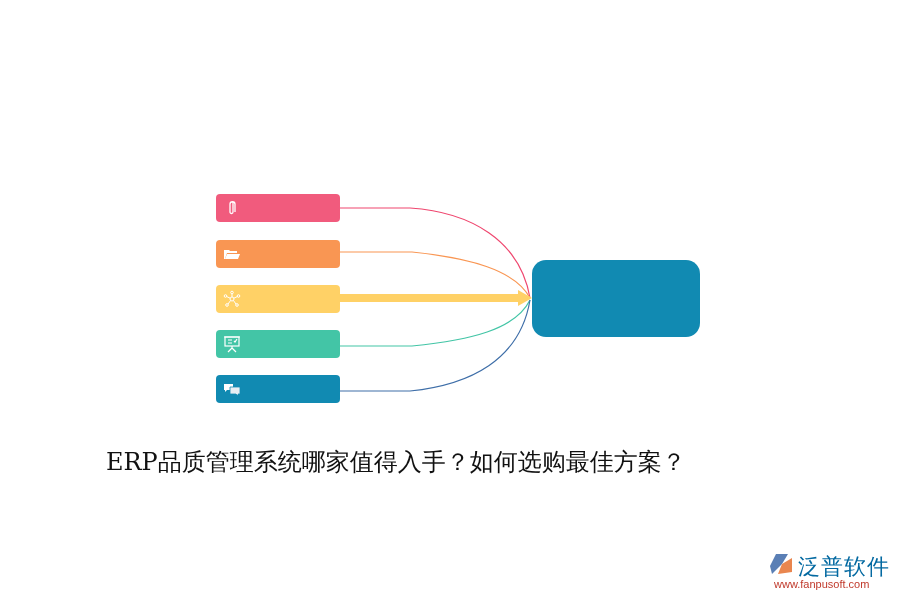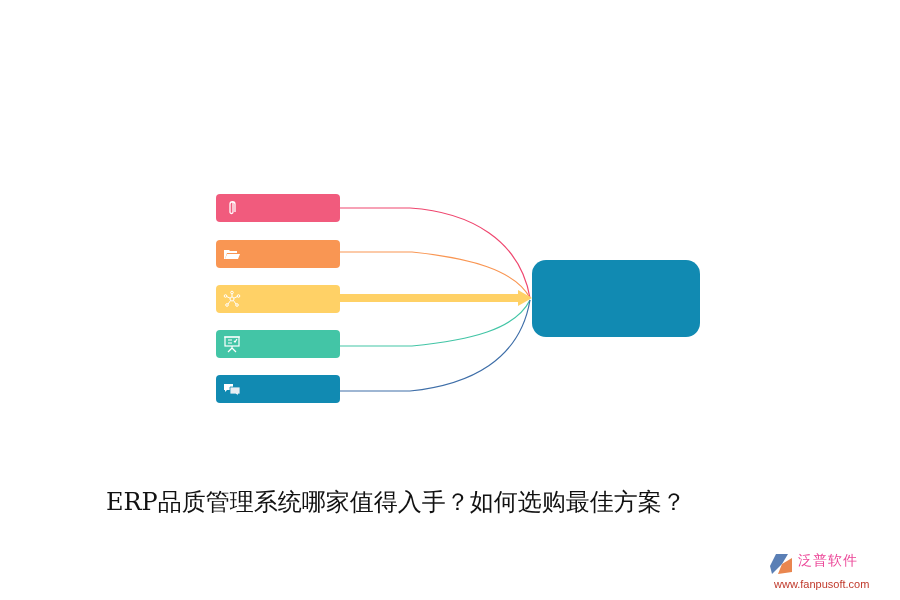--- a/index.html
+++ b/index.html
@@ -1,23 +1,23 @@
 <!DOCTYPE html>
 <html><head>
 <meta charset="utf-8">
 <style>
   html, body { margin:0; padding:0; background:#ffffff; }
   body { width:900px; height:600px; position:relative; overflow:hidden; font-family:"DejaVu Serif", serif; }
   .node { position:absolute; left:216px; width:124px; height:28px; border-radius:4px; }
   .node .ico { position:absolute; left:7px; top:5px; width:18px; height:18px; }
   .hub { position:absolute; left:532px; top:260px; width:168px; height:77px; border-radius:14px; }
   svg.links { position:absolute; left:0; top:0; }
-  .title { position:absolute; left:106px; top:446px; font-size:24px; color:#111; white-space:nowrap; font-family:"DejaVu Serif", serif; letter-spacing:0px;margin-top:40px; }
+  .title { position:absolute; left:106px; top:446px; font-size:24px; color:#111; white-space:nowrap; font-family:"DejaVu Serif", serif; letter-spacing:0px; }
   .logo { position:absolute; left:768px; top:552px; width:130px; height:40px; }
-  .logo .name { position:absolute; left:30px; top:0px; font-size:14px; color:#ec4899; font-family:Liberation Mono, monospace; letter-spacing:1px; }
+  .logo .name { position:absolute; left:30px; top:0px; font-size:22px; color:#0369a1; font-family:Liberation Mono, monospace; letter-spacing:1px; }
   .logo .url { position:absolute; left:6px; top:26px; font-size:11px; color:#c0392b; font-family:Liberation Sans, sans-serif; }
 </style>
 </head>
 <body>
 
 <svg class="links" width="900" height="600" viewBox="0 0 900 600">
   <path d="M340,208 L410,208 C470,212 520,240 530,298" fill="none" stroke="#ef476f" stroke-width="1.2"></path>
   <path d="M340,252 L412,252 C470,258 515,270 530,298" fill="none" stroke="#f99653" stroke-width="1.2"></path>
   <path d="M340,294 L518,294 L518,290 L532,298 L518,306 L518,302 L340,302 Z" fill="#ffd166"></path>
   <path d="M340,346 L412,346 C470,340 515,330 530,300" fill="none" stroke="#43c5a6" stroke-width="1.2"></path>

